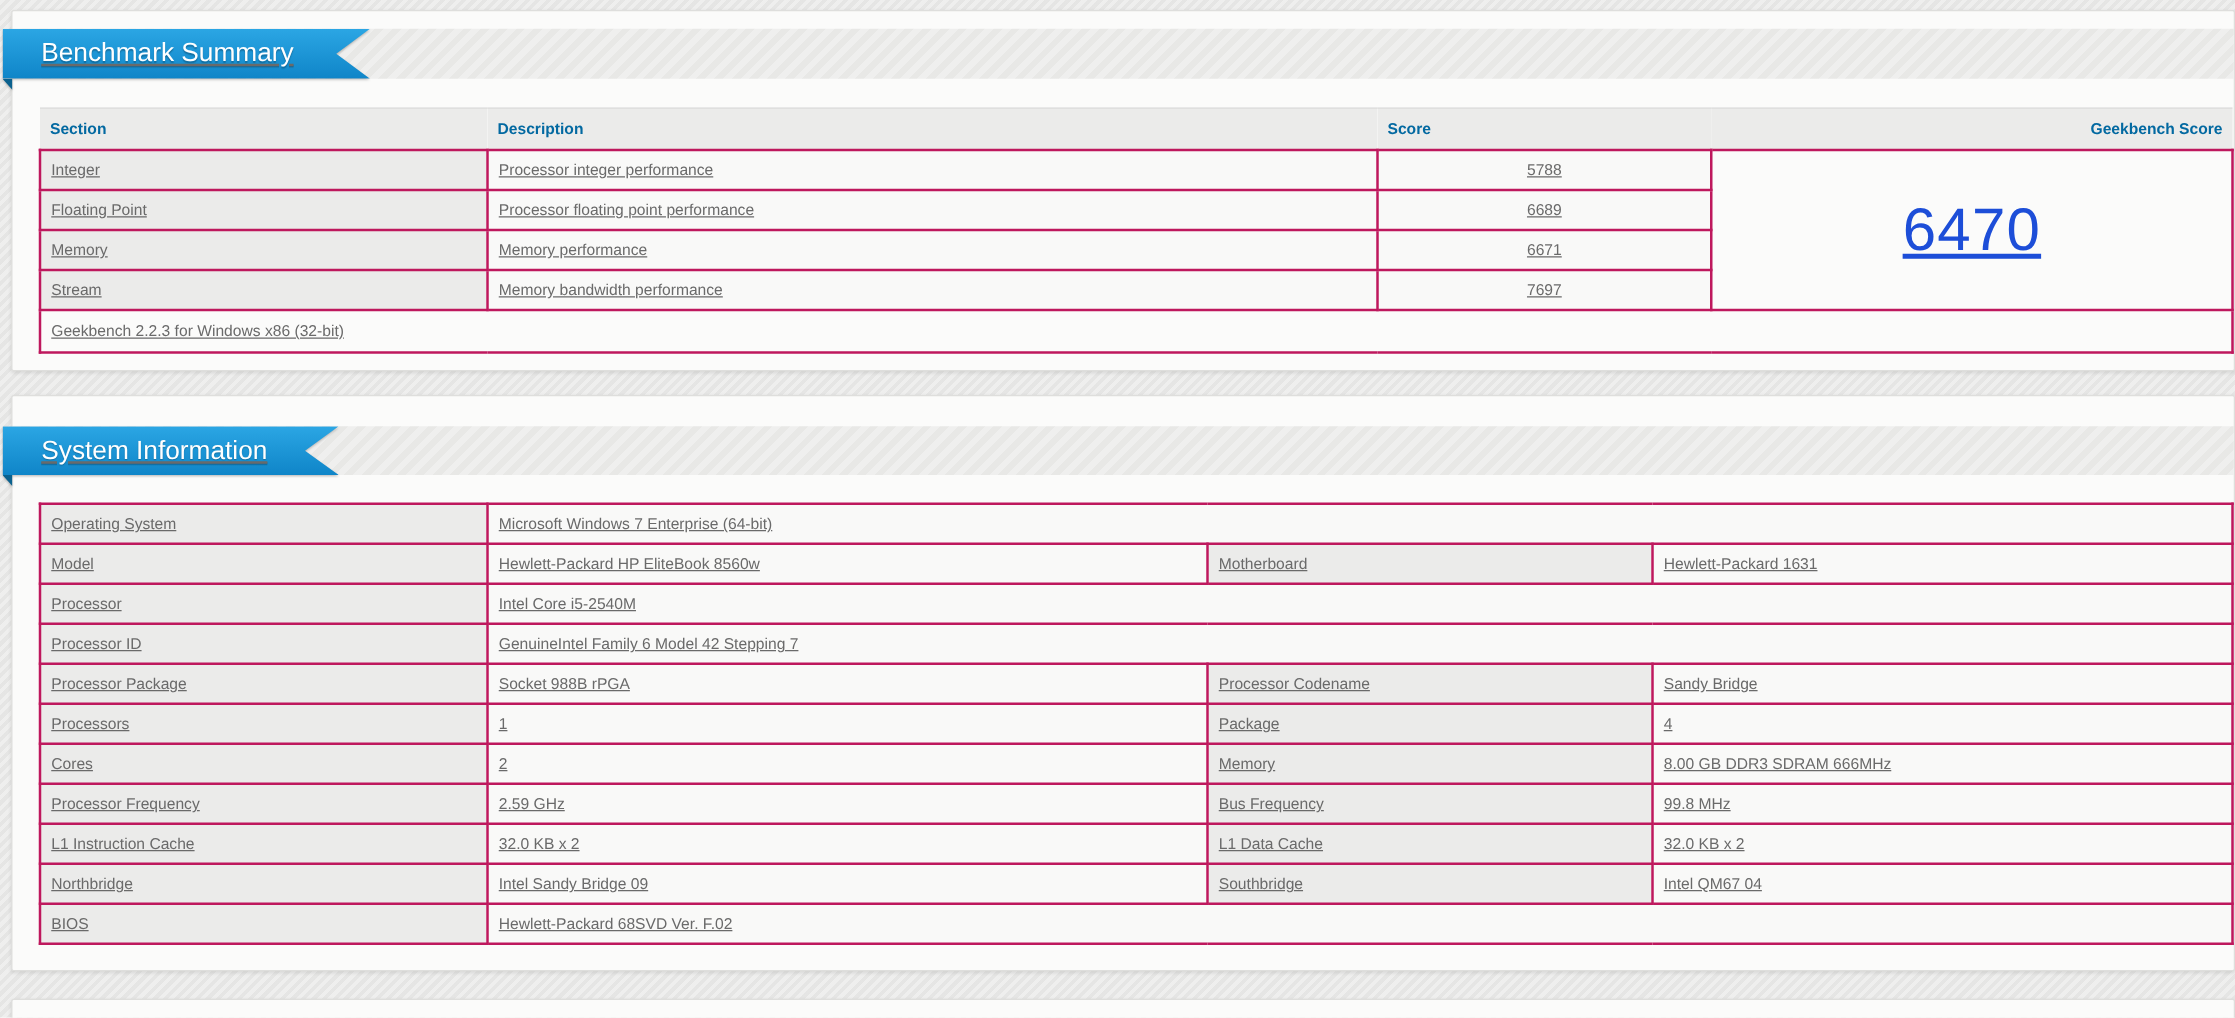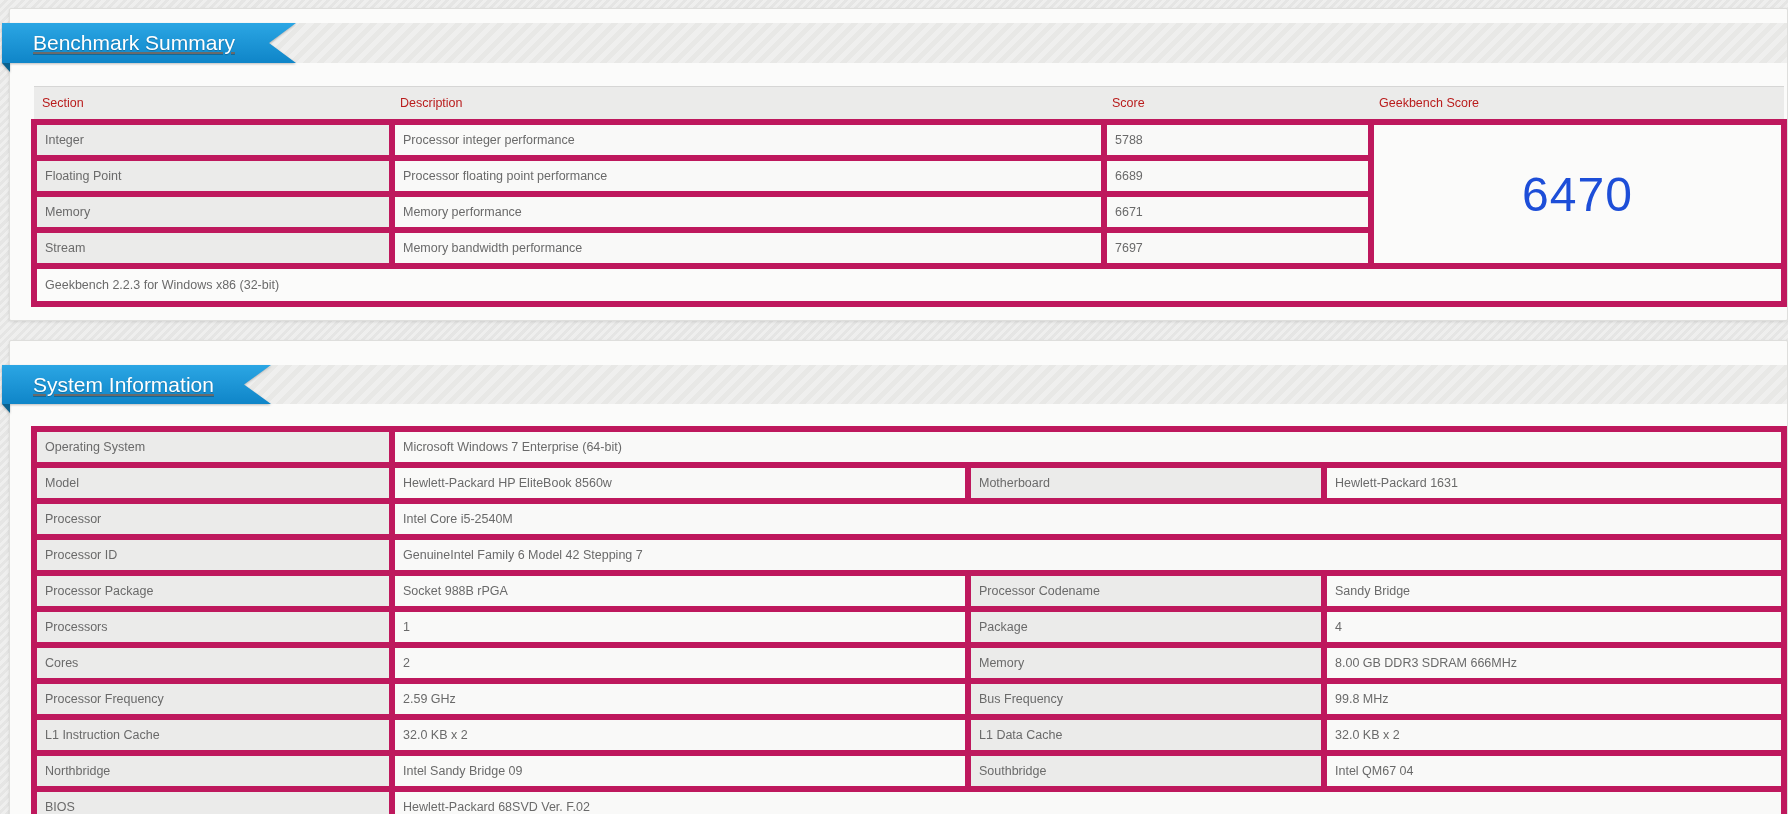--- a/index.html
+++ b/index.html
@@ -61,37 +61,37 @@
     table-layout:fixed;
     width:calc(100% - 21px);
     margin-left:21px;
     font-size:12.5px;
     color:#6a6a6a;
   }
   .tbl-margin-benchmark{margin-top:23px;}
   .tbl-margin-system{margin-top:22px;}
   th{
     background:#ebebea;
-    color:#b91c1c;
-    font-weight:normal;
+    color:#0369a1;
+    font-weight:bold;
     text-align:left;
     padding:9px 8px;
     border-top:1px solid #d6d6d5;
     border-bottom:1px solid #cfcfce;
     white-space:nowrap;overflow:hidden;
   }
-  th.center{text-align:left;}
+  th.center{text-align:right;}
   td{
     background:#f9f9f8;
     padding:8px 8px;
-    border:6px solid #be185d;
-    white-space:nowrap;overflow:hidden;
+    border:2px solid #be185d;
+    white-space:nowrap;overflow:hidden;text-decoration:underline;
   }
   td.label-cell{background:#ebebea;}
-  td.score-cell{text-align:left;}
+  td.score-cell{text-align:center;}
   td.gb-cell{
     text-align:center;vertical-align:middle;
     font-size:48px;color:#1d4ed8;letter-spacing:1px;
     background:#fbfbfa;
   }
   tr.footnote-row td{padding:9px 8px;background:#fbfbfa;}
 </style>
 </head>
 <body>
 

